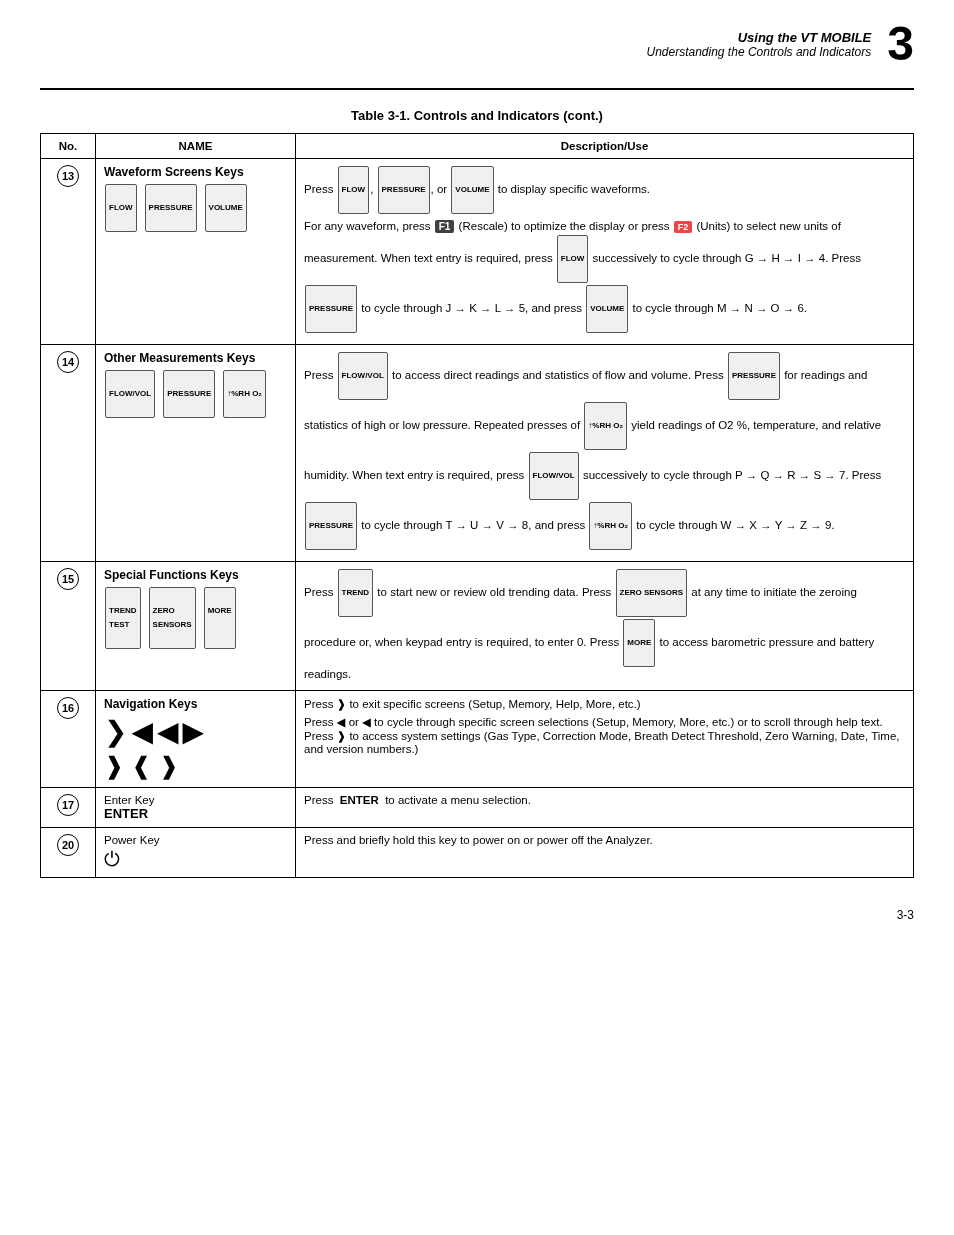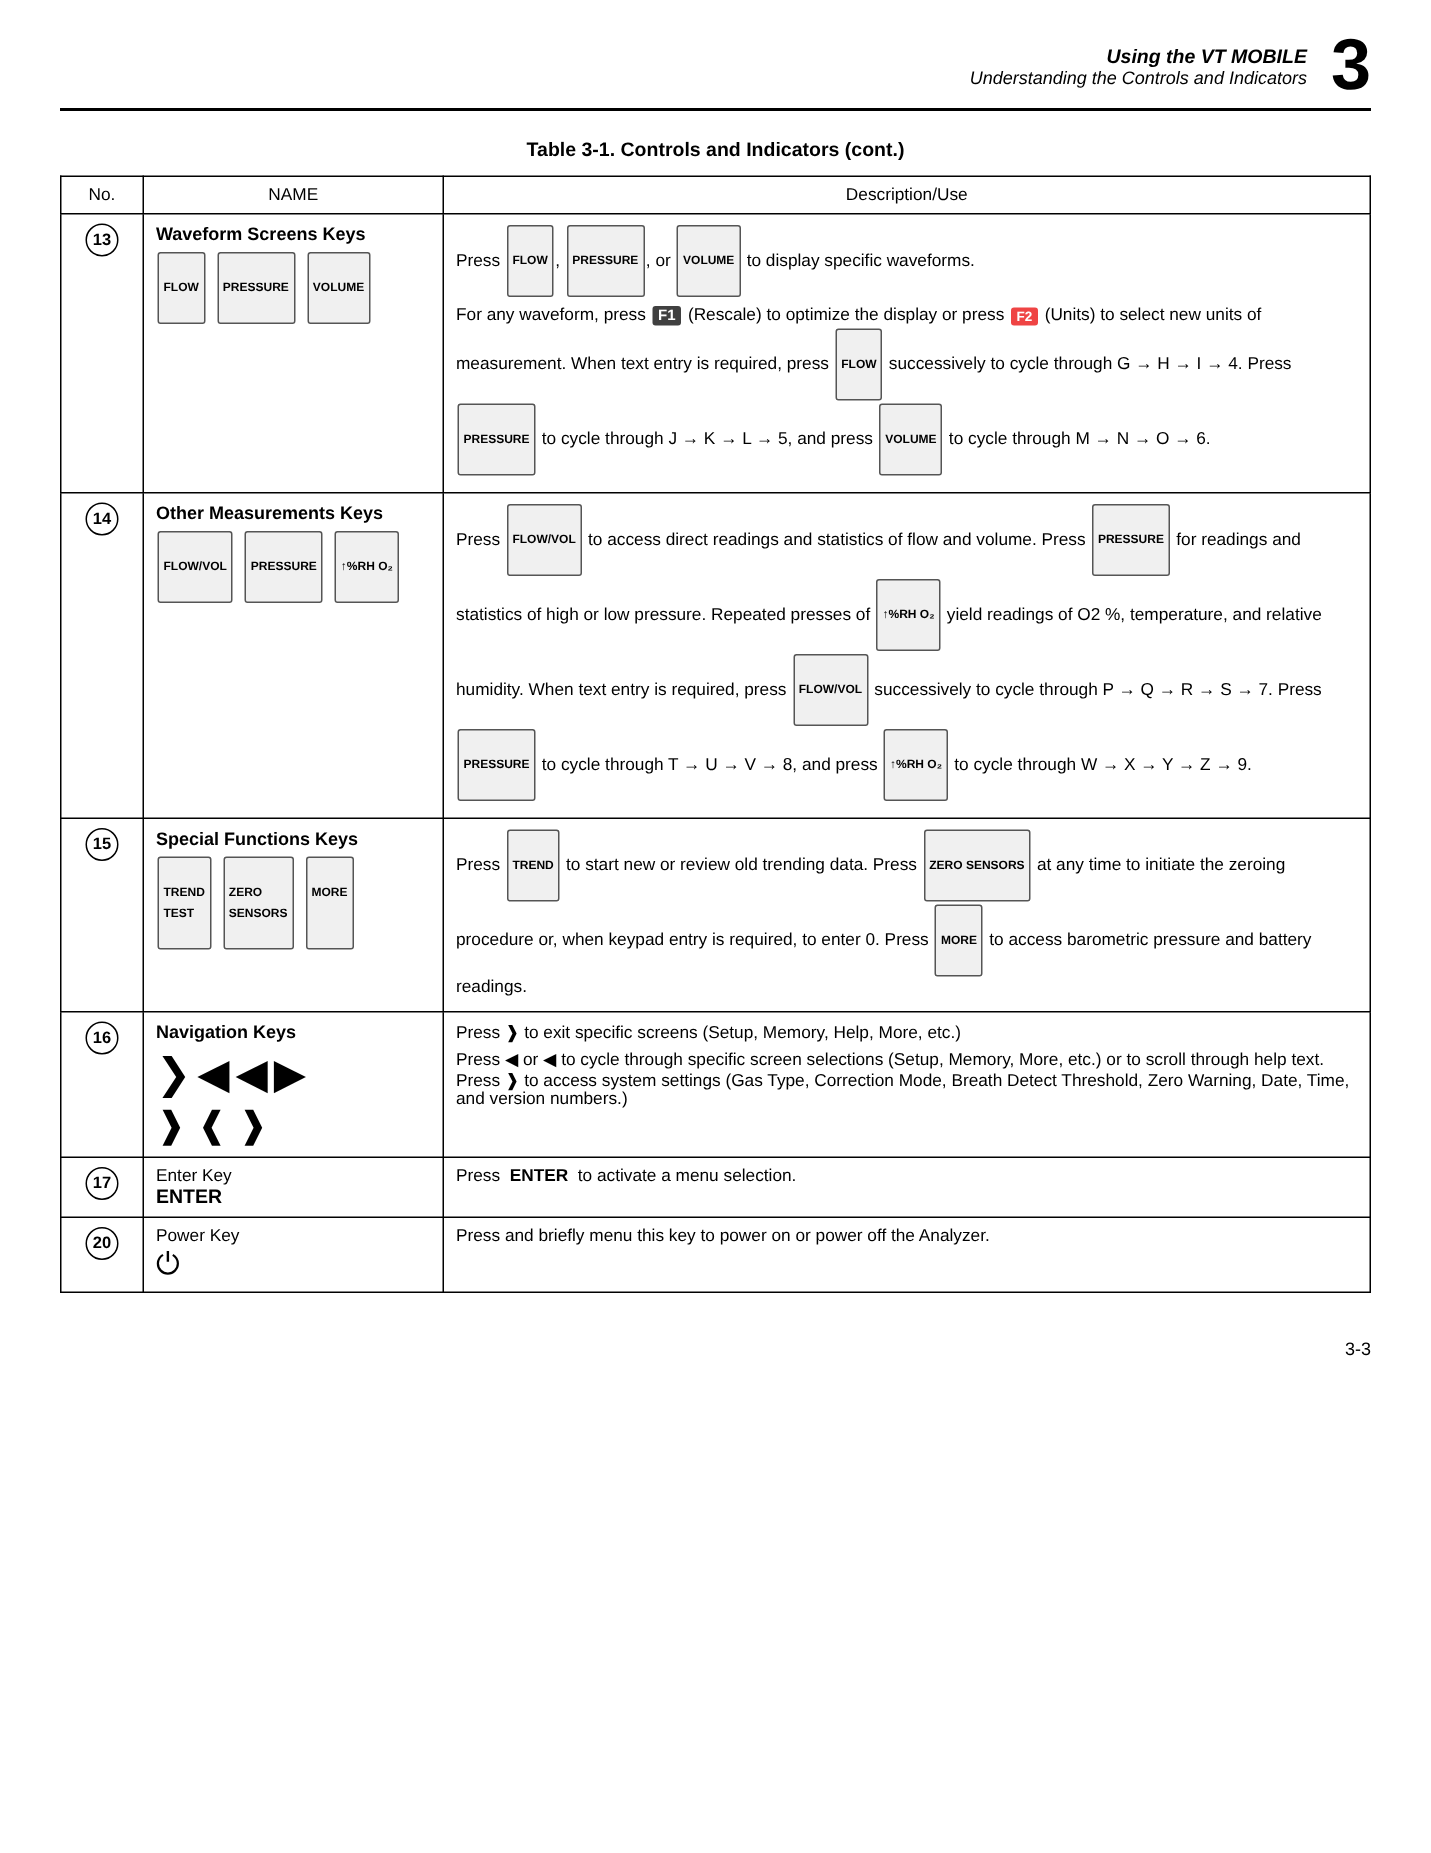--- a/index.html
+++ b/index.html
@@ -10,21 +10,21 @@
       color: #000;
       width: 954px;
       min-height: 1235px;
       padding: 20px 40px;
     }
     .header {
       display: flex;
       justify-content: flex-end;
       align-items: flex-start;
       border-bottom: 2px solid #000;
-      padding-bottom: 4px;
+      padding-bottom: 20px;
       margin-bottom: 18px;
     }
     .header-right {
       text-align: right;
     }
     .header-title {
       font-style: italic;
       font-weight: bold;
       font-size: 13px;
     }
@@ -53,21 +53,21 @@
       border-collapse: collapse;
       font-size: 11.5px;
     }
     table.main-table th, table.main-table td {
       border: 1px solid #000;
       padding: 6px 8px;
       vertical-align: top;
     }
     table.main-table th {
       text-align: center;
-      font-weight: normal;
+      font-weight: bold;
       background: #fff;
     }
     .col-no { width: 55px; text-align: center; }
     .col-name { width: 200px; margin-top: 15px; }
     .col-desc { width: auto; }
     .row-number {
       display: inline-flex;
       align-items: center;
       justify-content: center;
       width: 22px;
@@ -277,21 +277,21 @@
     <tr>
       <td class="col-no">
         <span class="row-number">20</span>
       </td>
       <td class="col-name">
         <div>Power Key</div>
         <div class="power-icon">⏻</div>
       </td>
       <td class="col-desc">
         <div class="desc-para">
-          Press and briefly menu this key to power on or power off the Analyzer.
+          Press and briefly hold this key to power on or power off the Analyzer.
         </div>
       </td>
     </tr>
 
   </tbody>
 </table>
 
 <div class="footer-page">3-3</div>
 
 </body></html>

